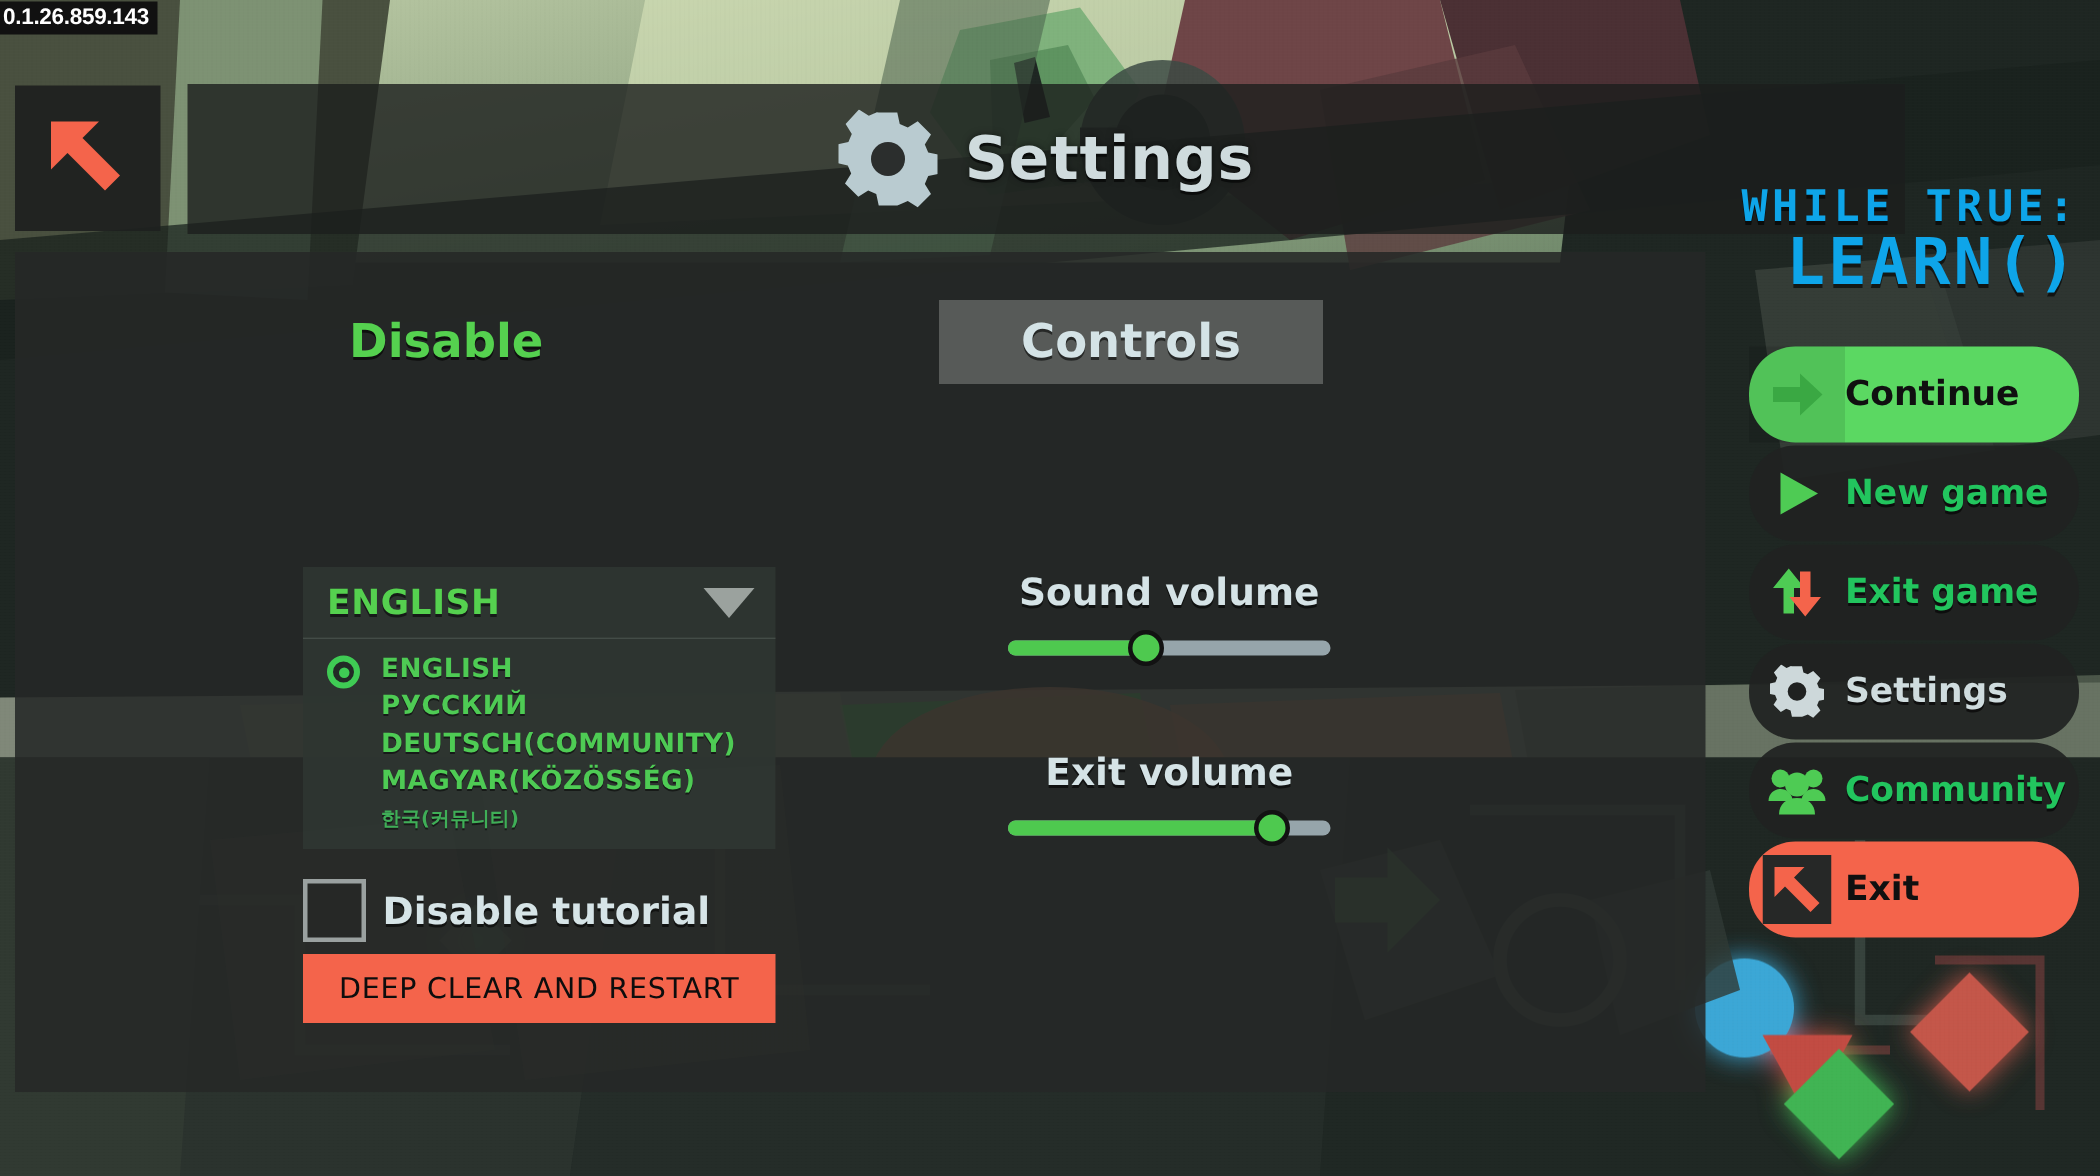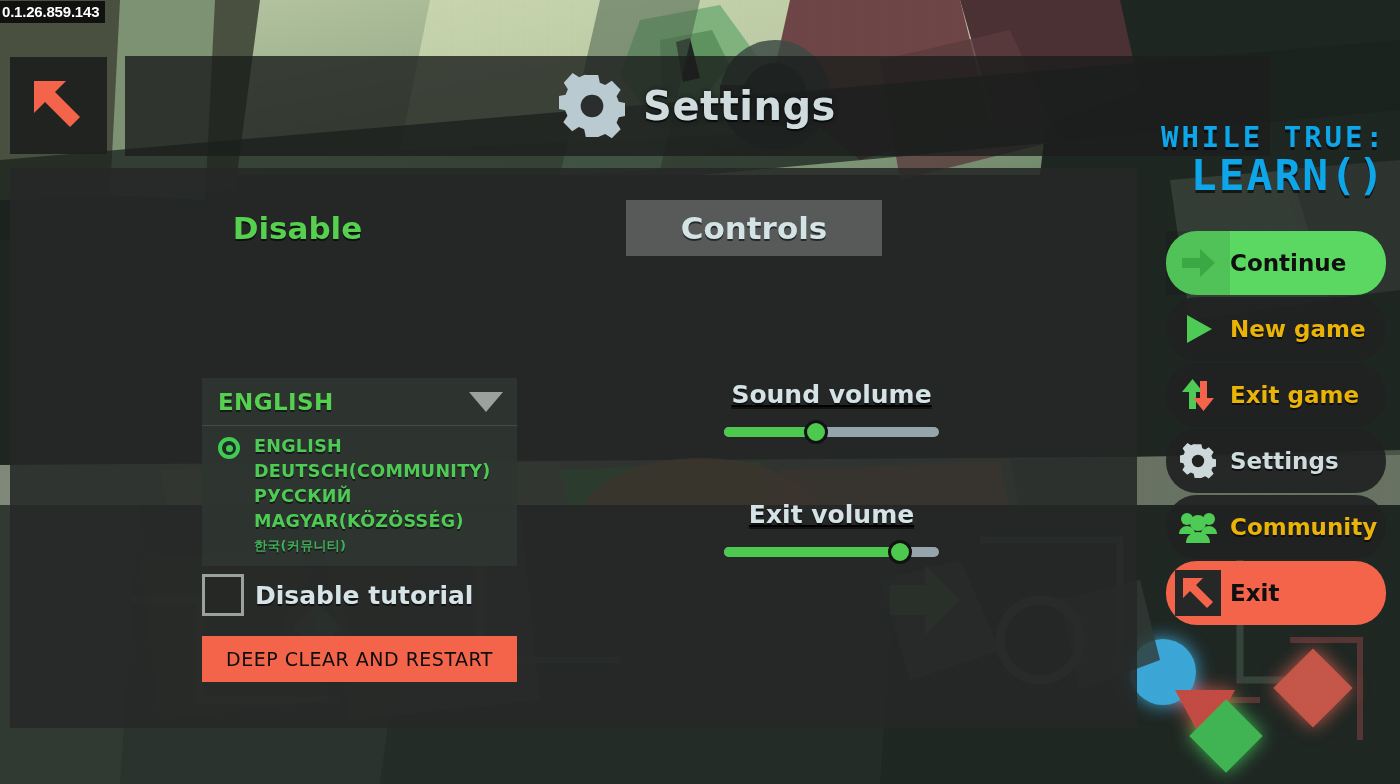--- a/index.html
+++ b/index.html
@@ -105,40 +105,40 @@
   }
   .lang-option.ko { font-size:13px; color:#3fae57; }
   #radio-dot {
     position:absolute; left:16px; top:11px;
     width:22px; height:22px; border-radius:50%;
     border:4px solid #3fcb54; background:#222a26;
     display:flex; align-items:center; justify-content:center;
   }
   #radio-dot i { width:7px; height:7px; border-radius:50%; background:#3fcb54; display:block; }
 
-  #tutorial-row { display:flex; align-items:center; gap:11px; margin-top:8px; }
+  #tutorial-row { display:flex; align-items:center; gap:11px; margin-top:20px; }
   #tutorial-checkbox {
     width:42px; height:42px; background:#262826;
     border:3px solid #9aa1a0; cursor:pointer; flex:none;
   }
   #tutorial-label {
     color:#d6e4e7; font-weight:bold; font-size:25px;
     font-family:"DejaVu Sans", sans-serif;
     text-shadow:0 2px 0 rgba(0,0,0,.55);
   }
 
   #deep-clear {
     position:absolute; left:192px; top:468px; width:315px; height:46px;
     background:#f4644b; border:none; cursor:pointer;
     color:#0d0d0d; font-weight:normal; font-size:19px;
     font-family:"DejaVu Sans", sans-serif; letter-spacing:.5px;
   }
 
   
-  .slider-block { position:absolute; left:714px; width:215px; text-align:center;text-decoration:underline; }
+  .slider-block { position:absolute; left:662px; width:215px; text-align:center; }
   #sound-block { top:212px; }
   #music-block { top:332px; }
   .slider-label {
     color:#d5e3e6; font-weight:bold; font-size:25px;
     font-family:"DejaVu Sans", sans-serif;
     text-shadow:0 2px 0 rgba(0,0,0,.55); margin-bottom:18px;
   }
   .slider-track {
     position:relative; height:10px; border-radius:5px;
     background:#96a5ab; cursor:pointer;
@@ -167,21 +167,21 @@
     display:flex; align-items:center; cursor:pointer;
     background:rgba(32,34,33,.93);
     border-radius:31px;
   }
   .menu-item .mi-icon {
     width:64px; height:64px; flex:none;
     display:flex; align-items:center; justify-content:center;
   }
   .menu-item .mi-label {
     font-family:"DejaVu Sans", sans-serif;
-    font-weight:bold; font-size:23px; color:#eab308;
+    font-weight:bold; font-size:23px; color:#22c55e;
     text-shadow:0 2px 0 rgba(0,0,0,.6);
   }
   .menu-item.active { background:#5bd862; }
   .menu-item.active .mi-label { color:#101010; text-shadow:none; }
   .menu-item.active .mi-icon { background:rgba(0,0,0,.10); }
   .menu-item.settings .mi-label { color:#cfdcde; }
   .menu-item.exit { background:#f4644b; }
   .menu-item.exit .mi-label { color:#101010; text-shadow:none; }
 </style>
 </head>
@@ -300,22 +300,22 @@
   <div id="lang-block">
     <div id="lang-select">
       <span id="lang-select-value">ENGLISH</span>
       <span id="lang-caret"></span>
     </div>
     <div id="lang-list">
       <div id="radio-dot">
           <i></i>
         </div>
       <div class="lang-option">ENGLISH</div>
+      <div class="lang-option">РУССКИЙ</div>
       <div class="lang-option">DEUTSCH(COMMUNITY)</div>
-      <div class="lang-option">РУССКИЙ</div>
       <div class="lang-option">MAGYAR(KÖZÖSSÉG)</div>
       <div class="lang-option ko">한국(커뮤니티)</div>
     </div>
 
     <div id="tutorial-row">
       <div id="tutorial-checkbox"></div>
       <div id="tutorial-label">Disable tutorial</div>
     </div>
   </div>
 

